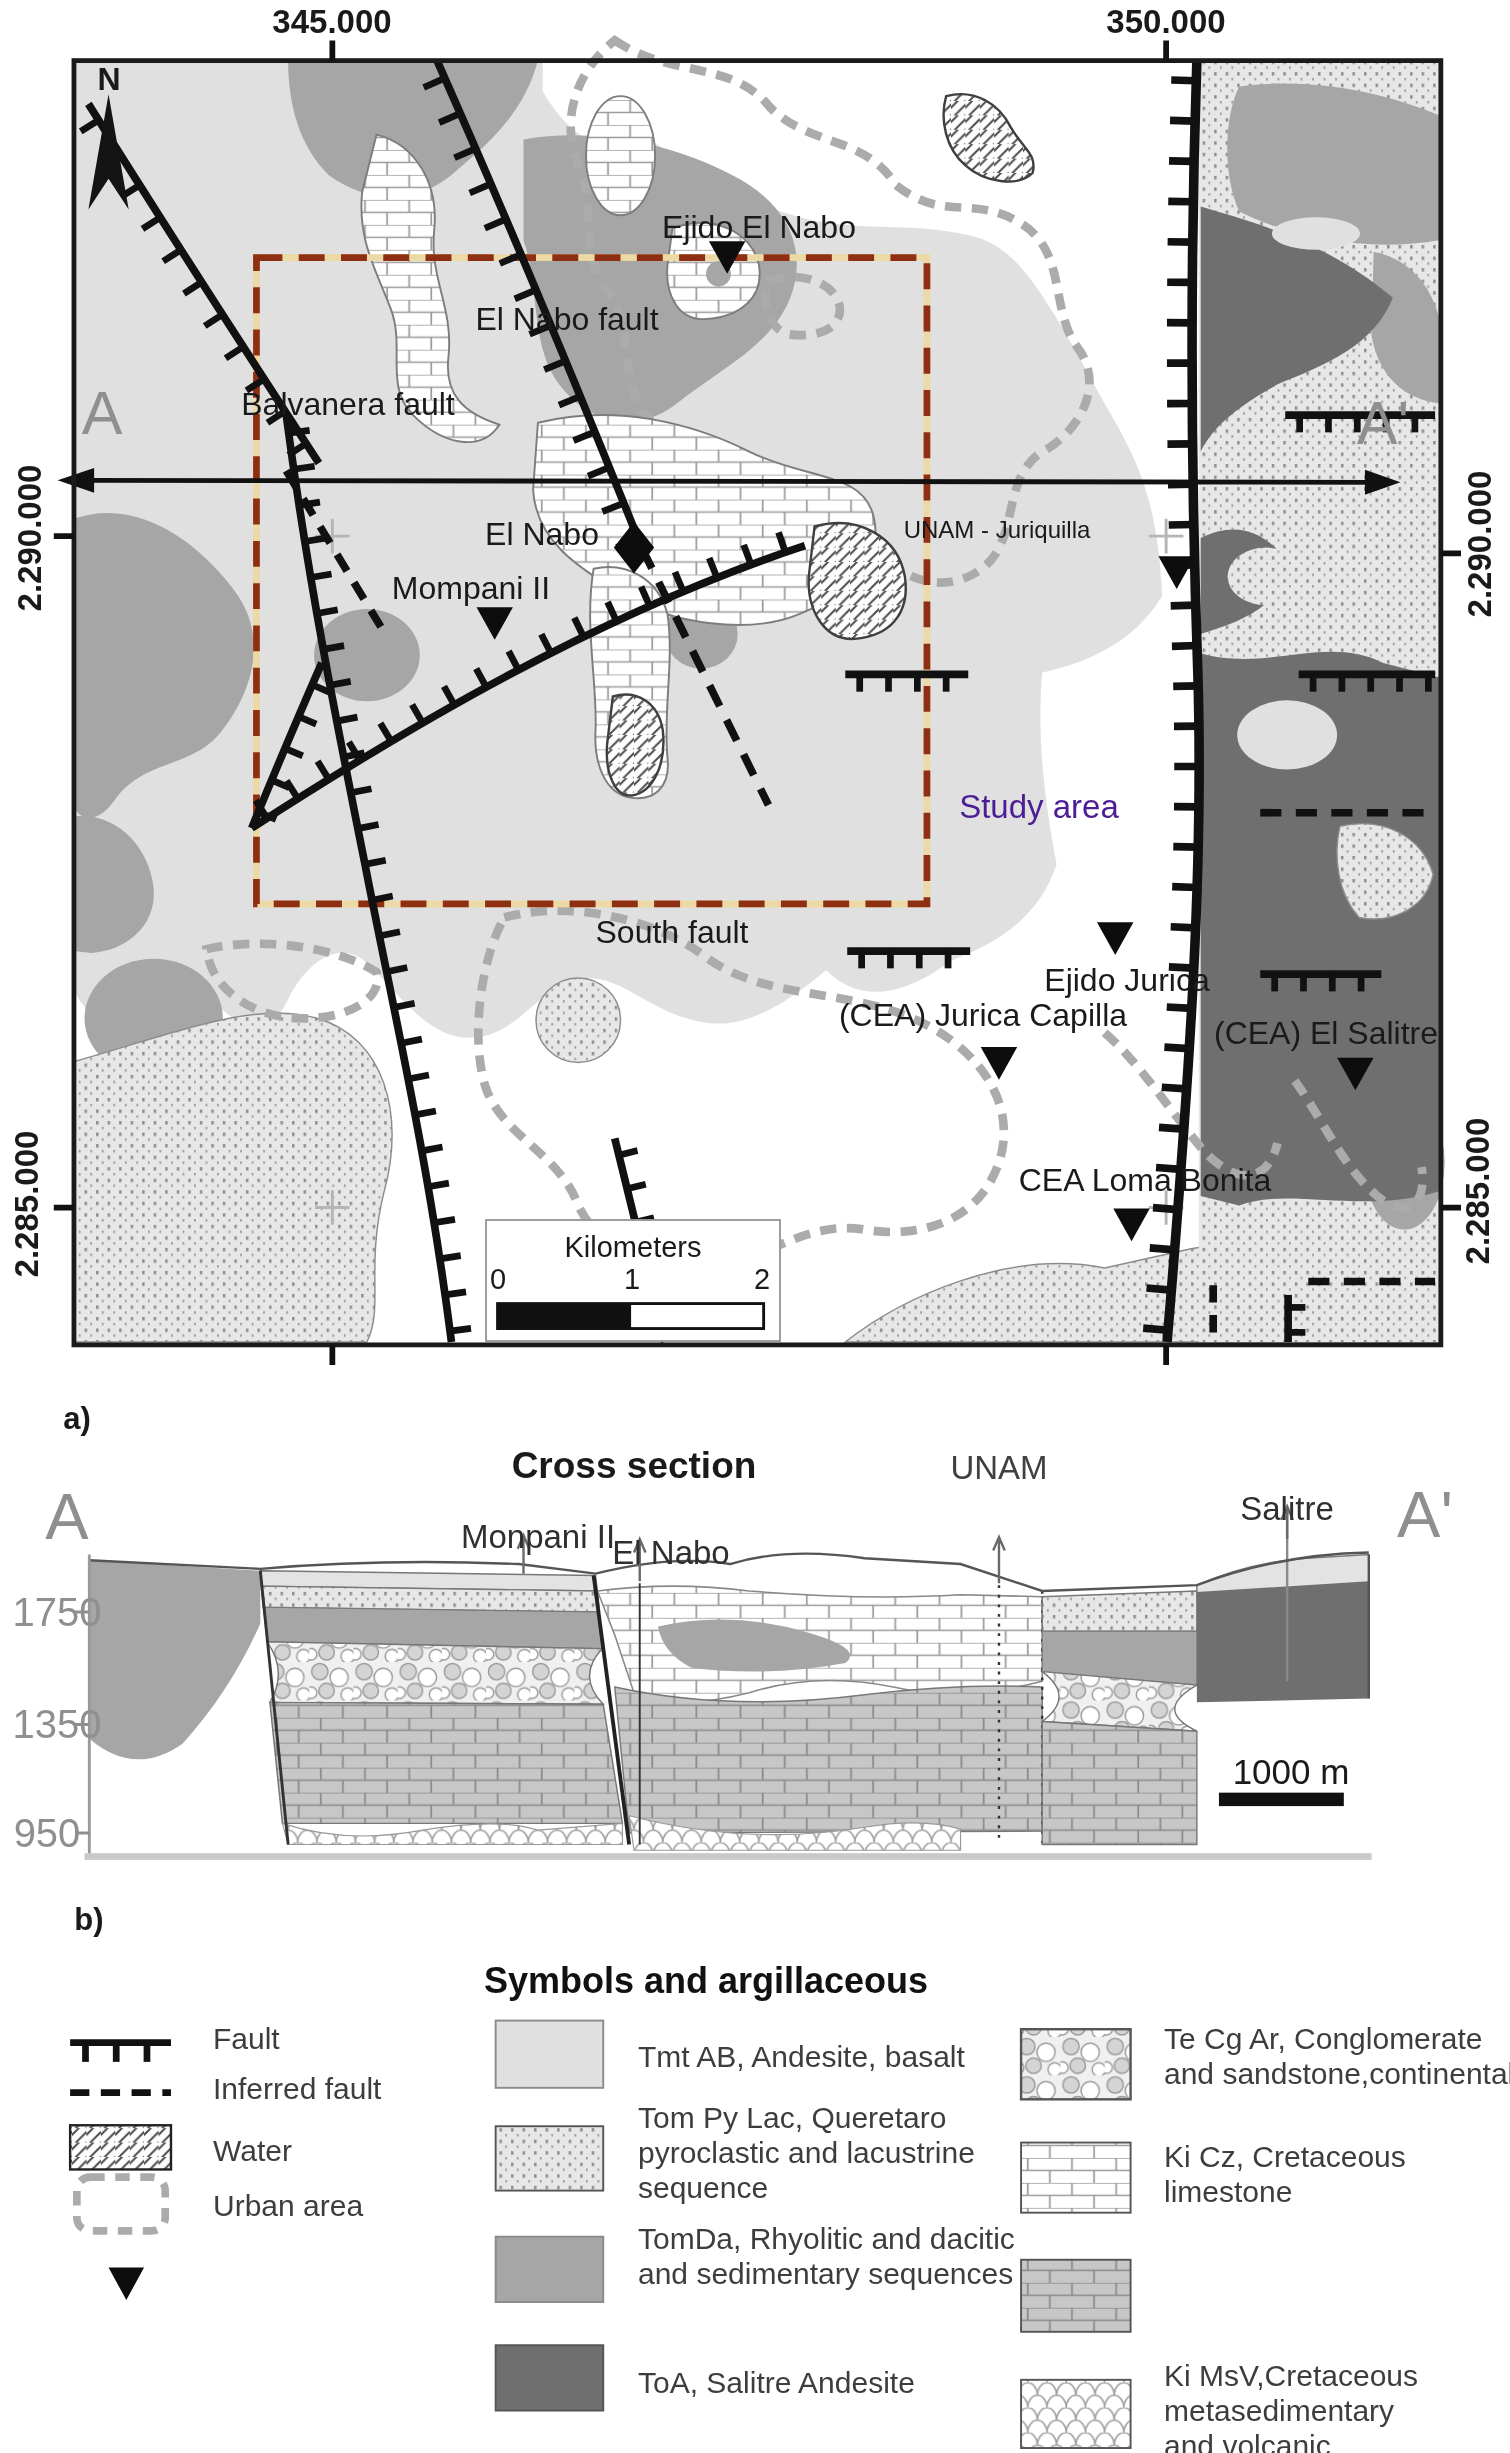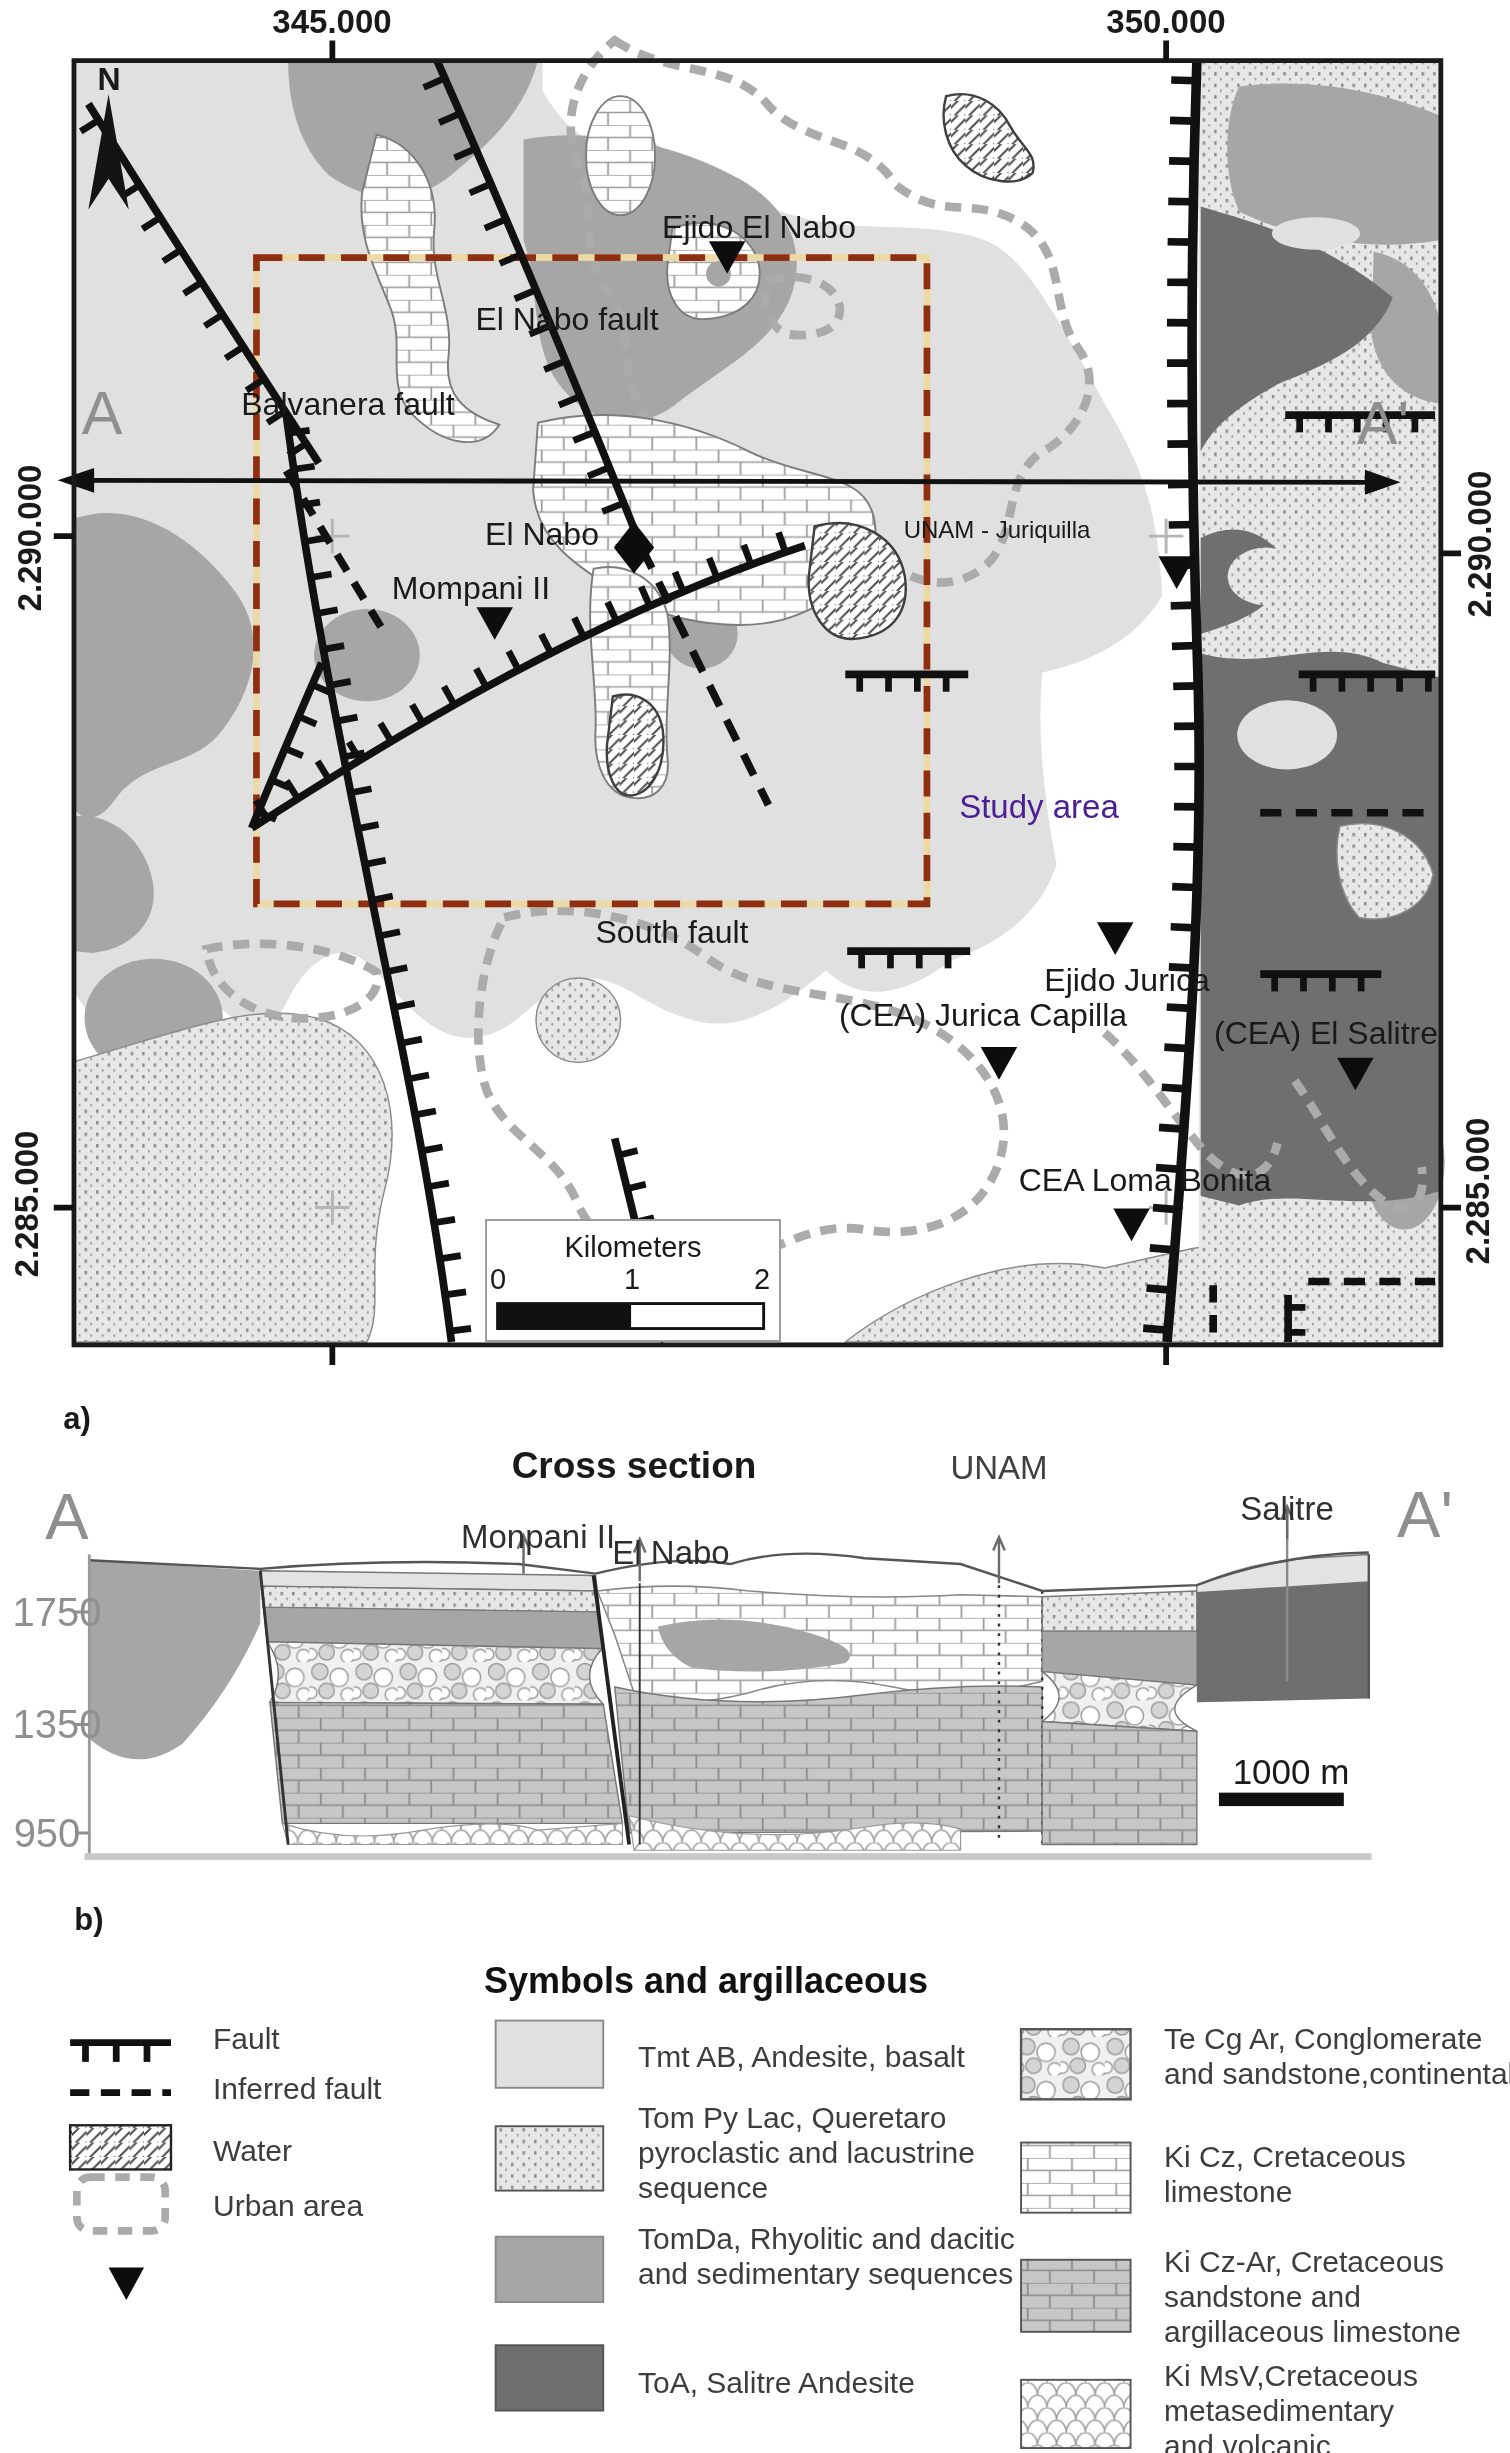--- a/index.html
+++ b/index.html
@@ -476,17 +476,16 @@
 <div class="ll" style="left:213px;top:2133px;">Water</div>
 <div class="ll" style="left:213px;top:2188px;">Urban area</div>
 
 <div class="ll" style="left:638px;top:2039px;width:413px;">Tmt AB, Andesite, basalt</div>
 <div class="ll" style="left:638px;top:2100px;width:392px;">Tom Py Lac, Queretaro pyroclastic and lacustrine sequence</div>
 <div class="ll" style="left:638px;top:2221px;width:413px;">TomDa, Rhyolitic and dacitic and sedimentary sequences</div>
 <div class="ll" style="left:638px;top:2365px;width:413px;">ToA, Salitre Andesite</div>
 
 <div class="ll" style="left:1164px;top:2021px;width:365px;">Te Cg Ar, Conglomerate and sandstone,continental</div>
 <div class="ll" style="left:1164px;top:2139px;width:288px;">Ki Cz, Cretaceous limestone</div>
-<div class="ll" style="left:1164px;top:2244px;width:331px;">Ki Cz-Ar, Cretaceous sandstone and argillaceous limestone</div>
 <div class="ll" style="left:1164px;top:2358px;width:261px;">Ki MsV,Cretaceous metasedimentary and volcanic</div>
 
 </div>
 
 
 </body></html>

